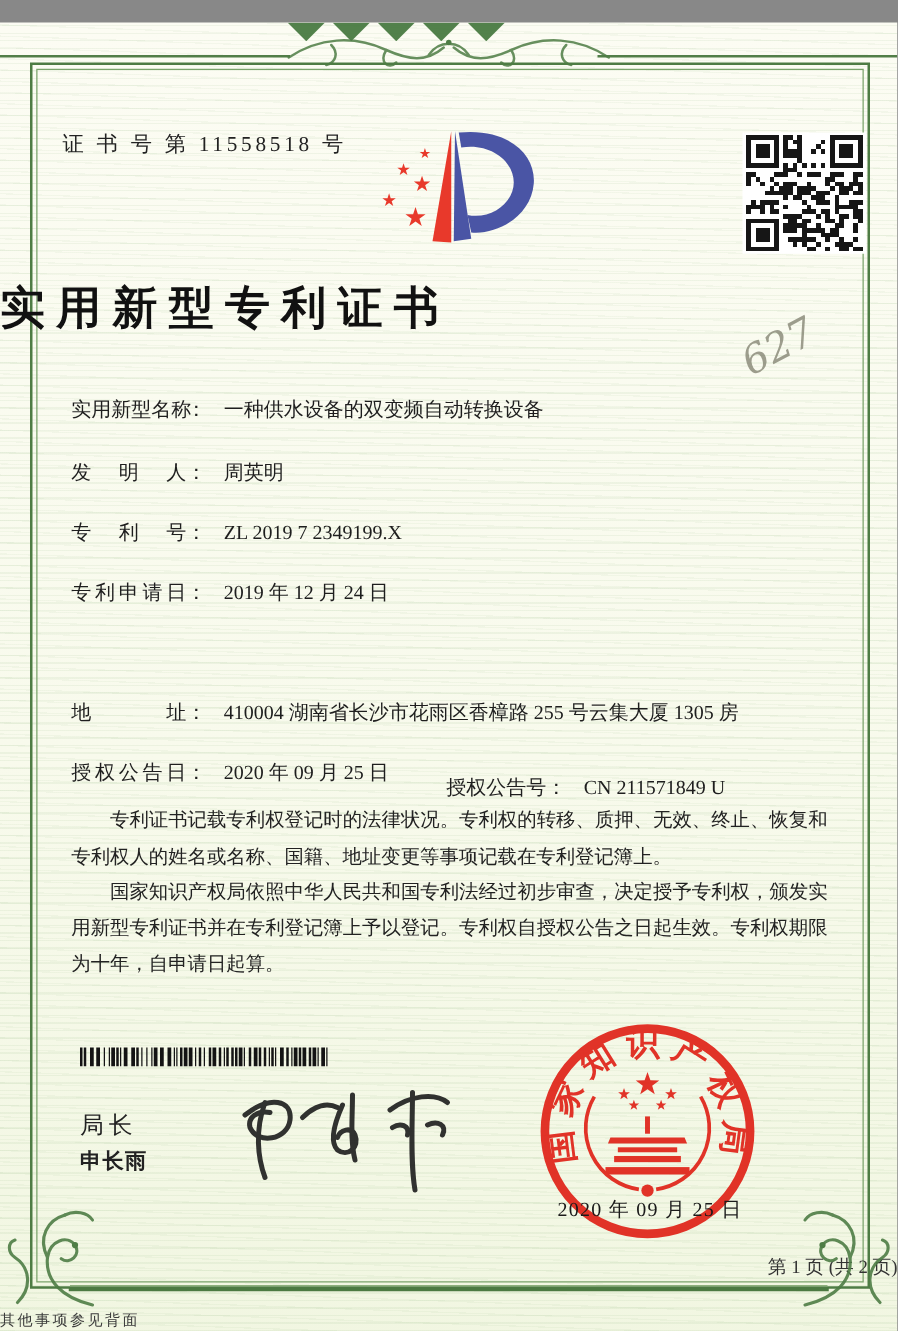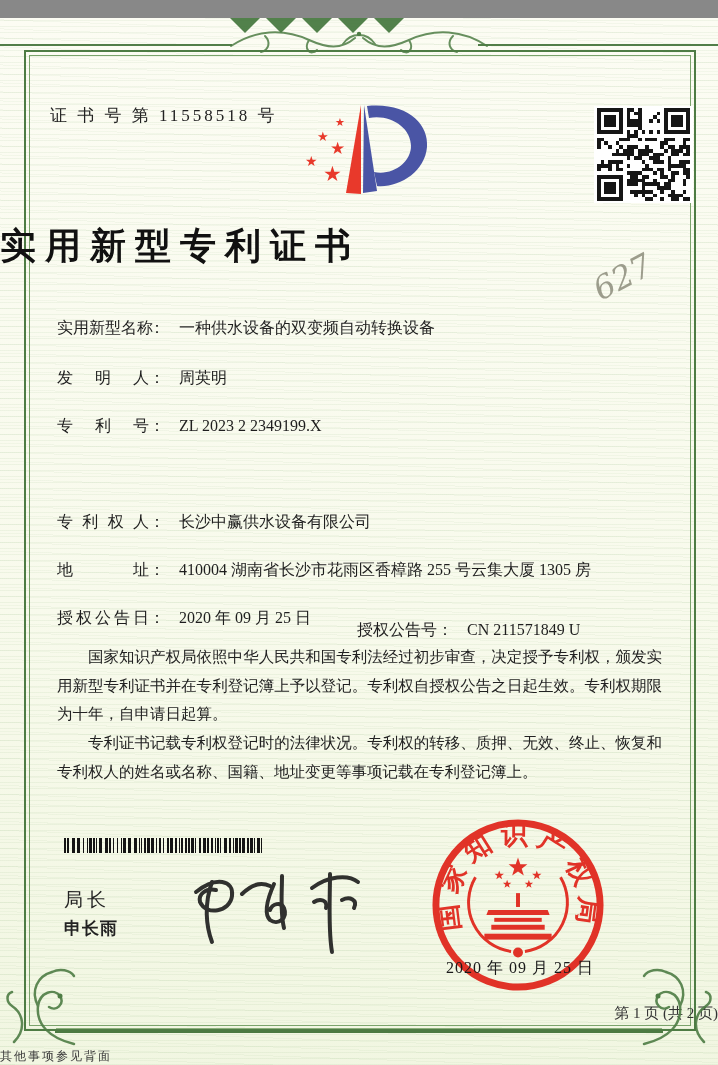--- a/index.html
+++ b/index.html
@@ -410,38 +410,38 @@
 
   <div class="pencil">627</div>
 
   <div class="frow" style="top:350px">
     <span class="flabel">发 明 人</span><span class="colon">：</span><span class="fval">周英明</span>
   </div>
   <div class="frow" style="top:300px">
     <span class="flabel">实用新型名称</span><span class="colon">：</span><span class="fval">一种供水设备的双变频自动转换设备</span>
   </div>
   <div class="frow" style="top:398px">
-    <span class="flabel">专 利 号</span><span class="colon">：</span><span class="fval">ZL 2023 2 2349199.X</span>
-  </div>
-  <div class="frow" style="top:494px">
-    <span class="flabel">专 利 权 人</span><span class="colon">：</span><span class="fval">长沙中赢供水设备有限公司</span>
+    <span class="flabel">专 利 号</span><span class="colon">：</span><span class="fval">ZL 2019 7 2349199.X</span>
+  </div>
+  <div class="frow" style="top:446px">
+    <span class="flabel">专利申请日</span><span class="colon">：</span><span class="fval">2019 年 12 月 24 日</span>
   </div>
   <div class="frow" style="top:542px">
     <span class="flabel">地 址</span><span class="colon">：</span><span class="fval">410004  湖南省长沙市花雨区香樟路 255 号云集大厦 1305 房</span>
   </div>
   <div class="frow" style="top:590px">
     <span class="flabel">授权公告日</span><span class="colon">：</span><span class="fval">2020 年 09 月 25 日</span>
     <span class="grant2">
       <span>授权公告号</span><span>：</span><span class="fval">CN 211571849 U</span>
     </span>
   </div>
 
   <div class="paras">
+    <p>专利证书记载专利权登记时的法律状况。专利权的转移、质押、无效、终止、恢复和专利权人的姓名或名称、国籍、地址变更等事项记载在专利登记簿上。</p>
     <p>国家知识产权局依照中华人民共和国专利法经过初步审查，决定授予专利权，颁发实用新型专利证书并在专利登记簿上予以登记。专利权自授权公告之日起生效。专利权期限为十年，自申请日起算。</p>
-    <p>专利证书记载专利权登记时的法律状况。专利权的转移、质押、无效、终止、恢复和专利权人的姓名或名称、国籍、地址变更等事项记载在专利登记簿上。</p>
   </div>
 
   <div class="barcode">
       <i style="left:0px;width:2px"></i>
       <i style="left:3px;width:2px"></i>
       <i style="left:8px;width:3px"></i>
       <i style="left:13px;width:3px"></i>
       <i style="left:19px;width:1px"></i>
       <i style="left:23px;width:1px"></i>
       <i style="left:25px;width:3px"></i>

